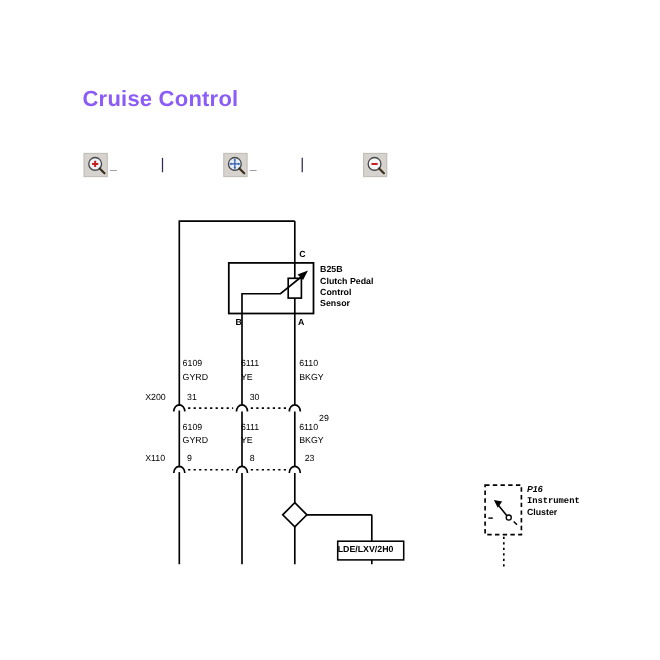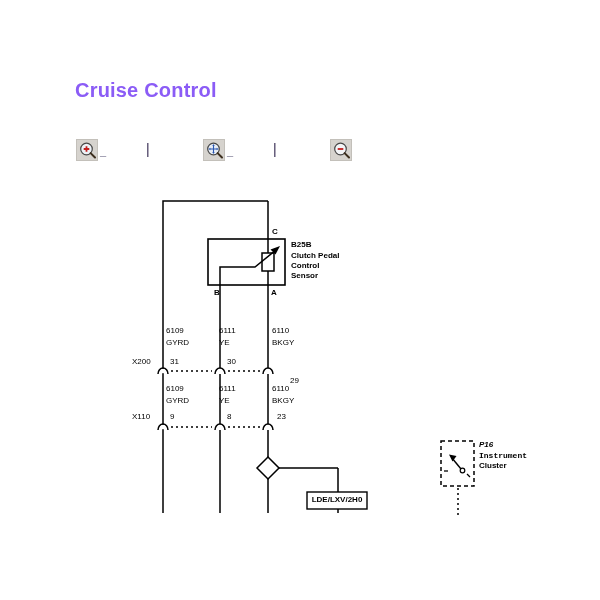--- a/index.html
+++ b/index.html
@@ -143,17 +143,17 @@
 <div class="lbl" style="left:219px;top:384px;">6111</div>
 <div class="lbl" style="left:219px;top:396px;">YE</div>
 <div class="lbl" style="left:272px;top:384px;">6110</div>
 <div class="lbl" style="left:272px;top:396px;">BKGY</div>
 
 <div class="lbl" style="left:132px;top:412px;">X110</div>
 <div class="lbl" style="left:170px;top:412px;">9</div>
 <div class="lbl" style="left:227px;top:412px;">8</div>
 <div class="lbl" style="left:277px;top:412px;">23</div>
 
-<div class="lbl b" style="left:307px;top:495px;width:60px;text-align:center;">LDE/LXV/2H0</div>
+<div class="lbl b" style="left:307px;top:495px;width:44px;text-align:center;">LDE/LXV/2H0</div>
 
 <div class="lbl b" style="left:479px;top:440px;font-style:italic;">P16</div>
 <div class="lbl b" style="left:479px;top:451px;font-family:Liberation Mono, monospace;">Instrument</div>
 <div class="lbl b" style="left:479px;top:461px;">Cluster</div>
 
 </body></html>

